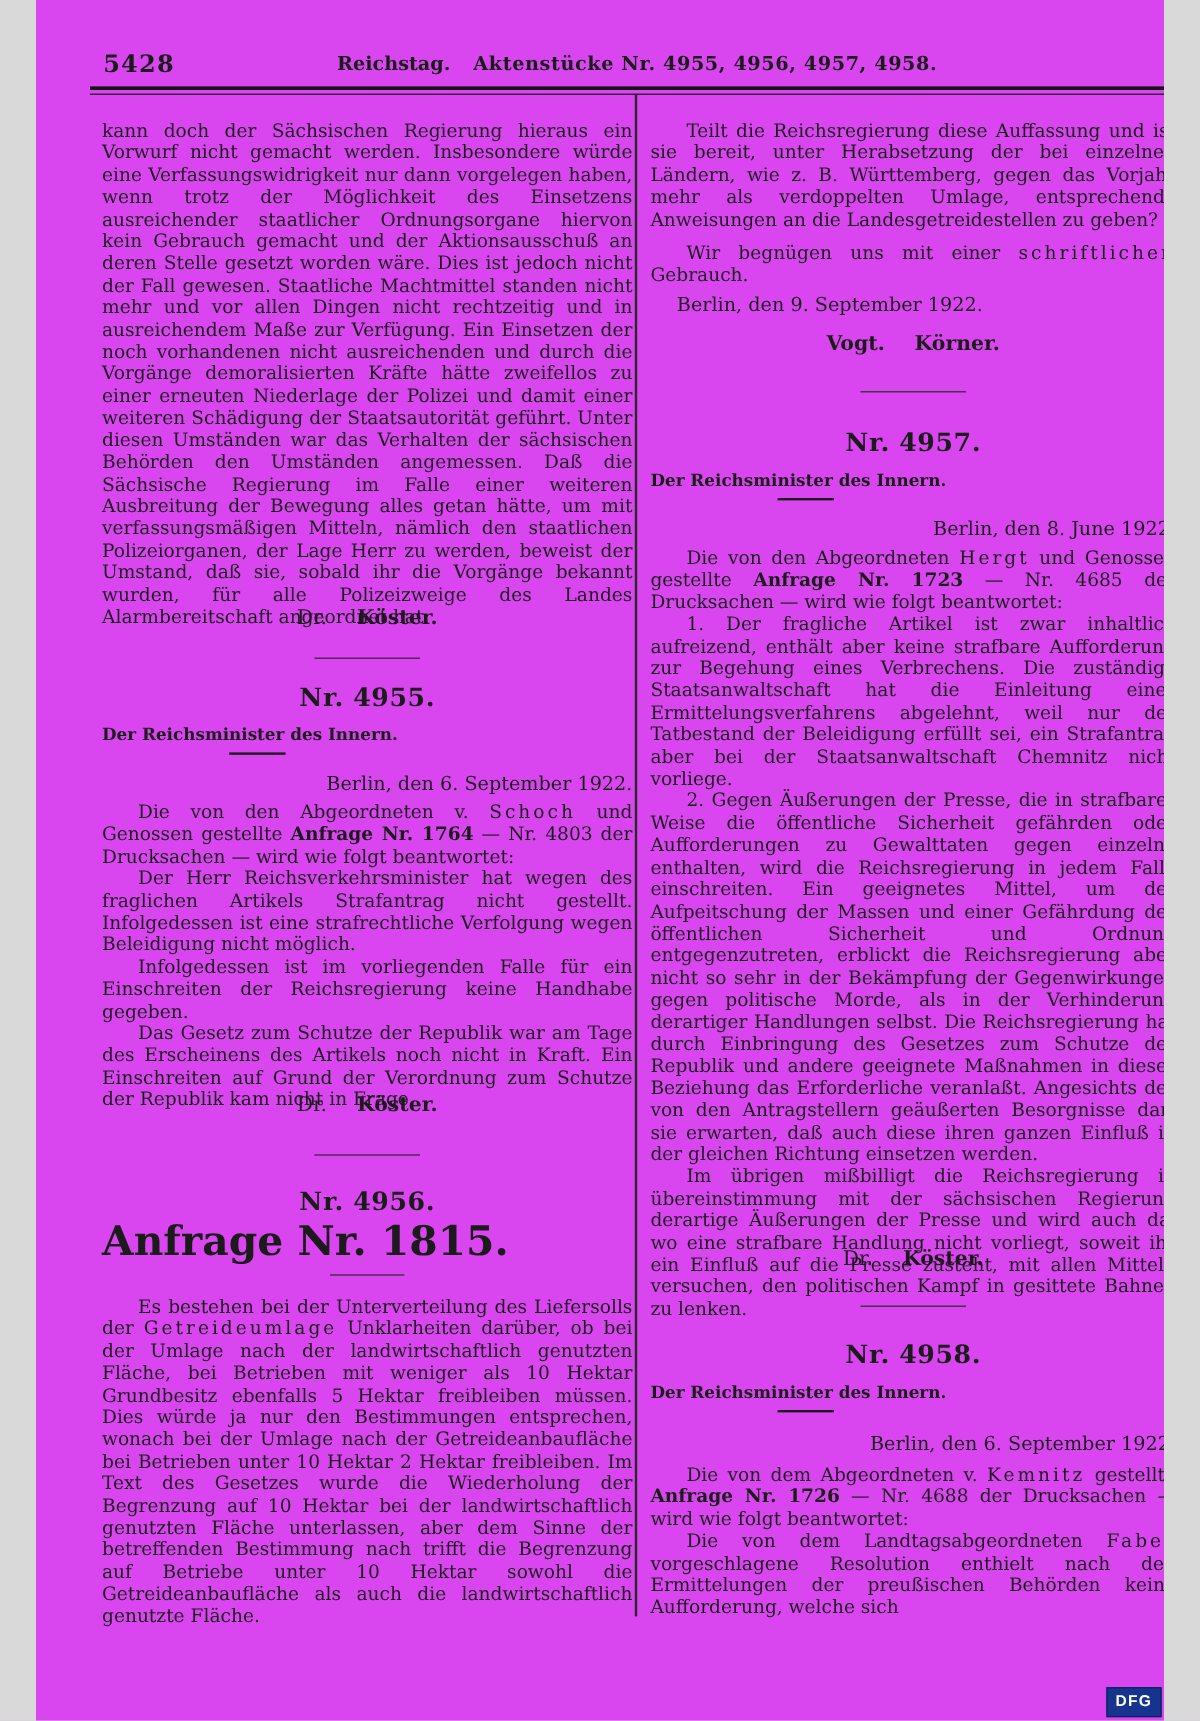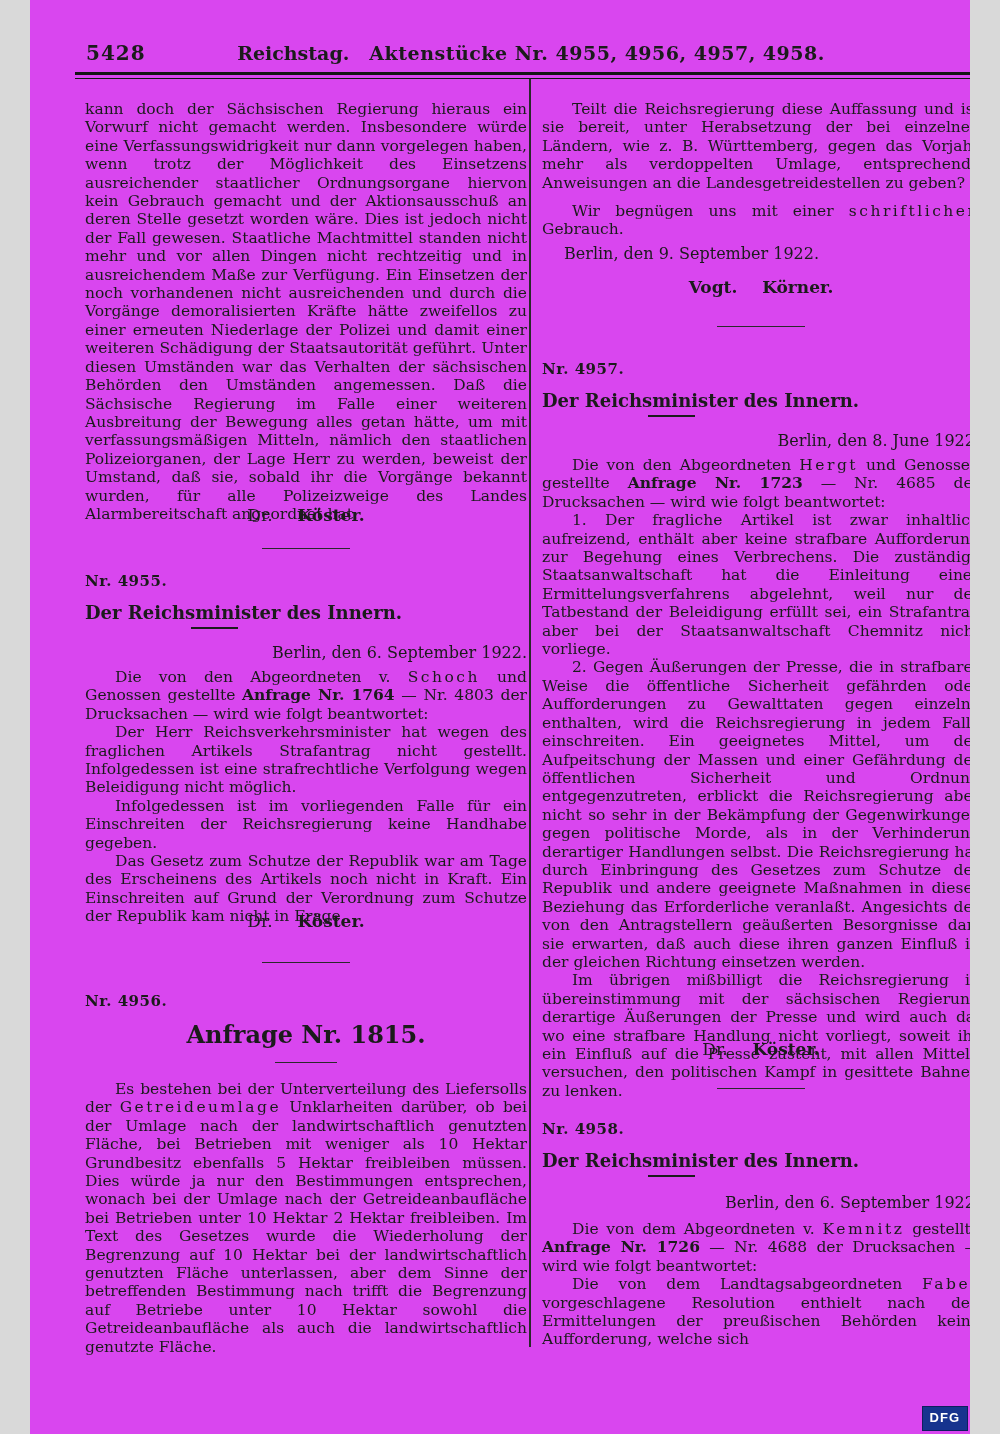--- a/index.html
+++ b/index.html
@@ -2,38 +2,38 @@
 <html><head>
 <meta charset="utf-8">
 <style>
   html,body { margin:0; padding:0; background:#d9d9d9; }
   .page {
     position:relative; width:940px; height:1434px; margin:0 auto;
     background:#d946ef; overflow:hidden; color:#1b1b1b;
     font-family:"DejaVu Serif", serif; font-size:15.5px; line-height:18.4px;
   }
   .pagenum { position:absolute; top:44px; left:56px; font-size:20px; font-weight:bold; letter-spacing:1px; }
-  .header  { position:absolute; top:44px; left:45px; width:912px; text-align:center; font-size:19px; }
+  .header  { position:absolute; top:44px; left:45px; width:912px; text-align:center; font-size:16px; }
   .ht { font-weight:bold; }
   .hi { font-weight:bold; margin-left:14px; letter-spacing:0.5px; }
   .double-rule { position:absolute; top:72px; left:45px; width:913px; height:3px;
                  border-top:3px solid #151515; border-bottom:1.5px solid #151515; }
   .col-rule { position:absolute; left:499px; top:79px; width:2px; height:1268px; background:#2a2a2a; }
 
   .lcol { position:absolute; left:55px;  width:442px; }
   .rcol { position:absolute; left:512px; width:438px; }
 
   .para { margin:0; text-align:justify; text-indent:30px; }
   .noind { text-indent:0; }
   .sperr { letter-spacing:2.5px; }
   .b { font-weight:bold; }
 
-  .secno { font-weight:bold; font-size:15px; letter-spacing:0.5px; }
-  .big-title { text-align:center; font-weight:bold; font-size:24px; line-height:34px; }
-  .minister { font-weight:bold; font-size:18px; }
+  .secno { text-align:center; font-weight:bold; font-size:21px; letter-spacing:0.5px; }
+  .big-title { font-weight:bold; font-size:34px; line-height:34px; }
+  .minister { font-weight:bold; font-size:14px; }
   .mrule { width:47px; border-top:2px solid #1b1b1b; margin:5px 0 0 106px; }
   .trule { width:62px; margin:0 auto; border-top:1.5px solid #2a2a2a; }
   .dateline { text-align:right; padding-right:25px; font-size:16px; }
   .dateline-left { padding-left:22px; font-size:16px; }
   .sig { text-align:center; font-size:17px; }
   .sig .gap { display:inline-block; width:14px; }
   .divider { width:88px; margin:0 auto; border-top:1.5px solid #2a2a2a; }
 
   .footer { position:absolute; right:2px; bottom:3px; display:flex; align-items:center; gap:6px;
             font-family:"Liberation Sans", sans-serif; font-size:12.5px; font-weight:bold; color:#101010; }

